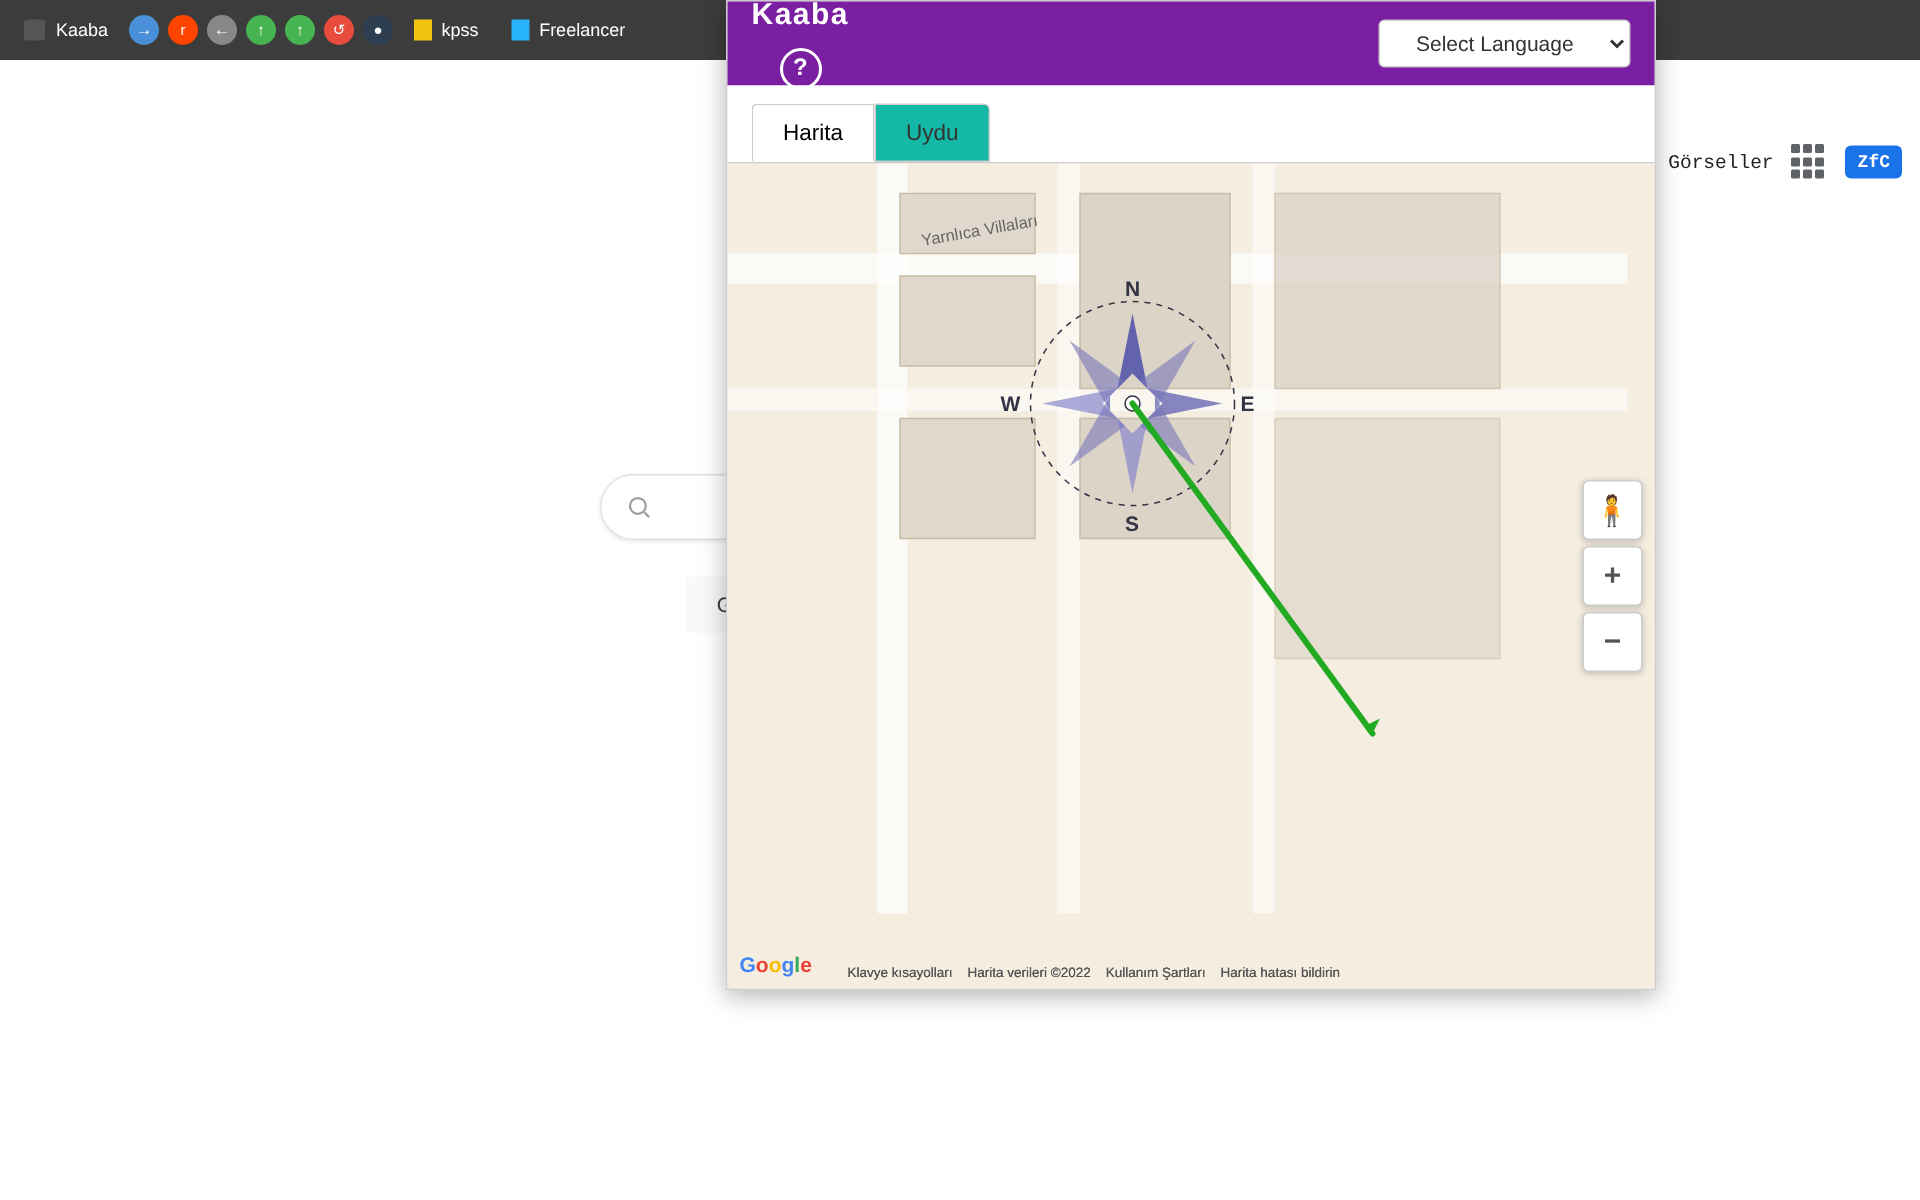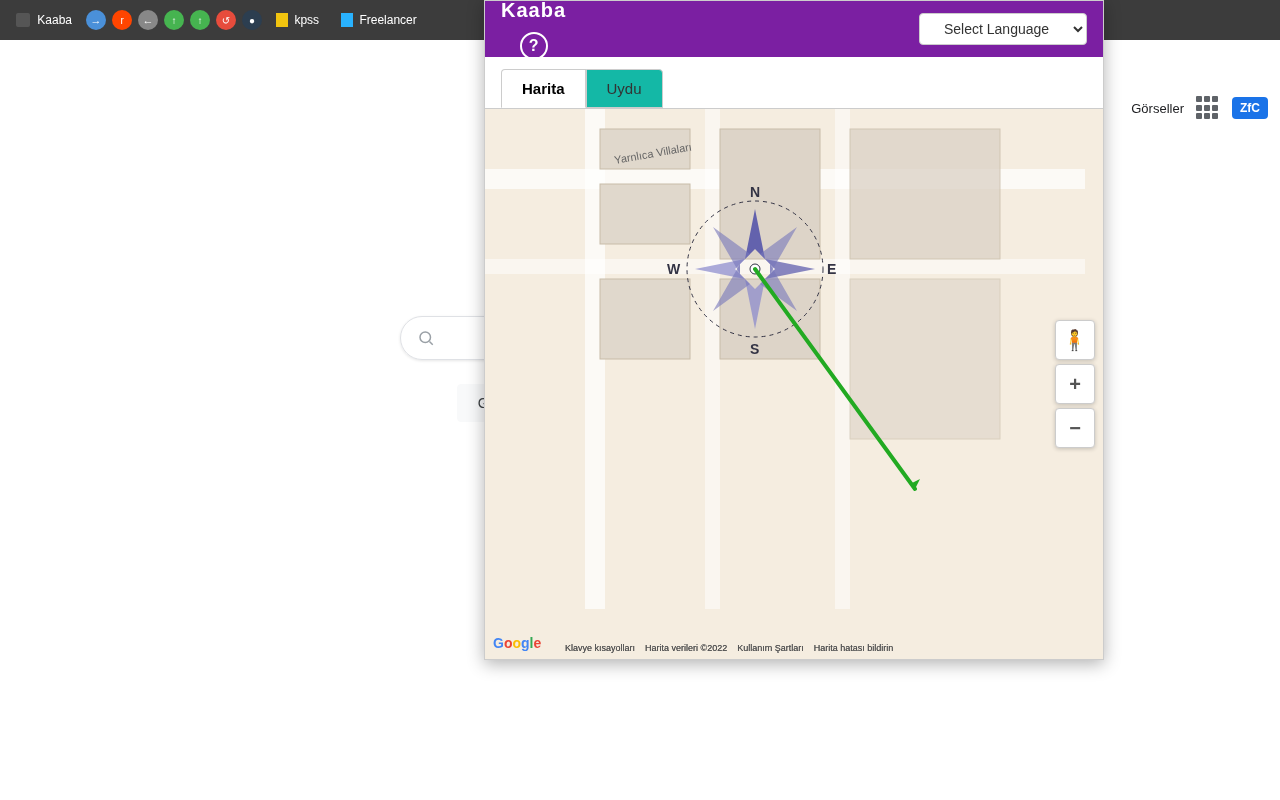--- a/index.html
+++ b/index.html
@@ -47,20 +47,21 @@
     .google-topright {
       position: absolute;
       top: 40px;
       right: 0;
       height: 56px;
       display: flex;
       align-items: center;
       gap: 12px;
       padding-right: 12px;
       background: #fff;
+      font-family: Liberation Mono, monospace;
     }
     .gorseller-link {
       font-size: 13px;
       color: #202124;
       text-decoration: none;
       cursor: pointer;
     }
     .apps-icon {
       width: 24px;
       height: 24px;
@@ -225,21 +226,21 @@
       padding: 10px 20px;
       font-size: 15px;
       cursor: pointer;
       border: 1px solid #ccc;
       background: #14b8a6;
       color: #333;
     }
     .ext-tab.active {
       background: #fff;
       border-bottom: 1px solid #fff;
-      font-weight: bold;
+      font-weight: normal;
       color: #000;
     }
     .ext-tab:first-child { border-radius: 4px 0 0 0; }
     .ext-tab:last-child { border-radius: 0 4px 0 0; }
 
     
     .ext-map {
       flex: 1;
       position: relative;
       overflow: hidden;

